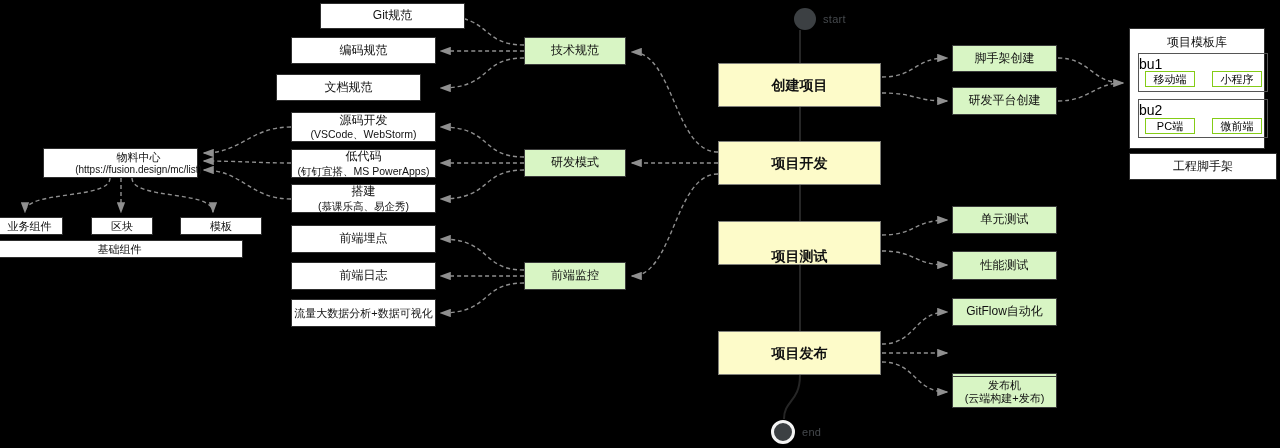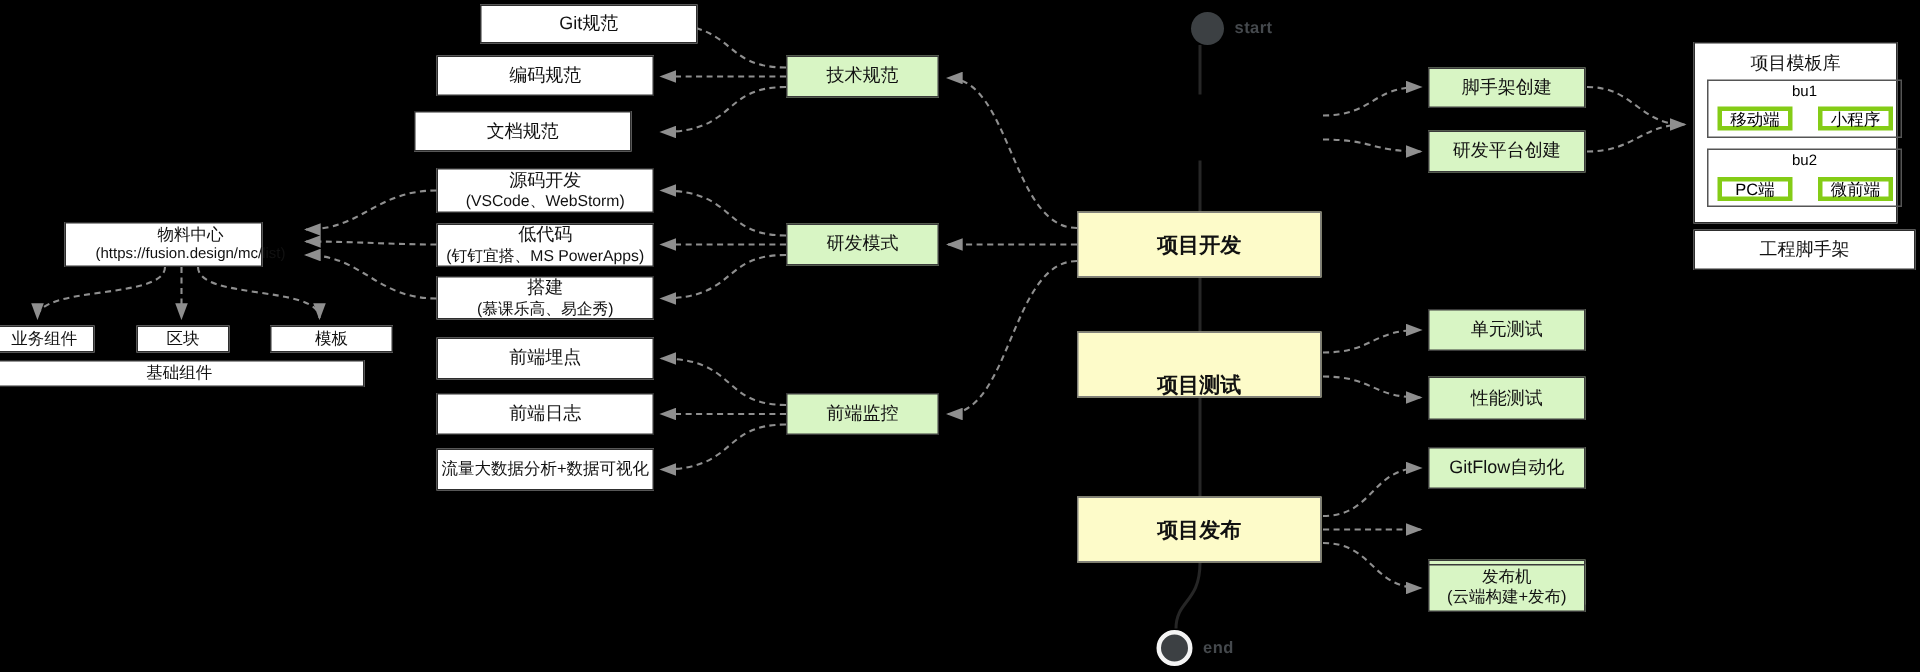--- a/index.html
+++ b/index.html
@@ -20,25 +20,25 @@
   svg.wires{position:absolute;left:0;top:0;pointer-events:none;}
   .node{position:absolute;display:flex;flex-direction:column;align-items:center;justify-content:center;
         box-sizing:border-box;text-align:center;color:var(--text);line-height:1.15;}
   .white{background:var(--box-white);border:1.5px solid var(--border-dark);font-size:12px;}
   .white .sub{font-size:10.5px;margin-top:1px;}
   .tight{font-size:11px;}
   .green{background:var(--box-green);border:1.5px solid #3a3a3a;font-size:12px;}
   .yellow{background:var(--box-yellow);border:1.5px solid var(--border-yellow);font-size:14px;font-weight:600;}
   .panel{background:var(--box-white);border:1.5px solid var(--border-dark);position:absolute;box-sizing:border-box;color:var(--text);}
   .panel-title{text-align:center;font-size:12px;padding-top:5px;}
-  .bu{position:absolute;border:1px solid #555;box-sizing:border-box;text-align:center;font-size:10px;}
+  .bu{position:absolute;border:1px solid #555;box-sizing:border-box;text-align:left;font-size:14px;}
   .bu-label{padding-top:2px;}
-  .chip{position:absolute;border:3px solid #84cc16;box-sizing:border-box;display:flex;align-items:center;justify-content:center;font-size:11px;background:#fff;}
+  .chip{position:absolute;border:1px solid #84cc16;box-sizing:border-box;display:flex;align-items:center;justify-content:center;font-size:11px;background:#fff;}
   .term{position:absolute;display:flex;align-items:center;gap:7px;color:var(--node-label);
-        font-size:11px;font-weight:bold;letter-spacing:.3px;}
+        font-size:11px;font-weight:normal;letter-spacing:.3px;}
   .dot{width:22px;height:22px;border-radius:50%;background:#3c4043;}
   .dot-ring{width:18px;height:18px;border-radius:50%;background:#3c4043;border:3.5px solid #f4f4f4;}
 </style>
 </head>
 <body>
 
 <div class="canvas">
 
   <svg class="wires" width="1280" height="448" viewBox="0 0 1280 448">
     <defs>
@@ -141,20 +141,23 @@
   <div class="node green" style="left:524px;top:37px;width:102px;height:28px;">
       <span>技术规范</span>
     </div>
   <div class="node green" style="left:524px;top:149px;width:102px;height:28px;">
       <span>研发模式</span>
     </div>
   <div class="node green" style="left:524px;top:262px;width:102px;height:28px;">
       <span>前端监控</span>
     </div>
 
+  <div class="node yellow" style="left:718px;top:63px;width:163px;height:44px;">
+      <span>创建项目</span>
+    </div>
   <div class="node yellow" style="left:718px;top:141px;width:163px;height:44px;">
       <span>项目开发</span>
     </div>
   <div class="node yellow" style="left:718px;top:221px;width:163px;height:44px;justify-content:flex-end;">
       <span>项目测试</span>
     </div>
   <div class="node yellow" style="left:718px;top:331px;width:163px;height:44px;">
       <span>项目发布</span>
     </div>
 
@@ -199,21 +202,21 @@
   <div class="chip" style="left:1145px;top:118px;width:50px;height:16px;">
       <span>PC端</span>
     </div>
   <div class="chip" style="left:1212px;top:118px;width:50px;height:16px;">
       <span>微前端</span>
     </div>
   <div class="node white" style="left:1129px;top:153px;width:148px;height:27px;">
       <span>工程脚手架</span>
     </div>
 
-  <div class="node white" style="left:43px;top:148px;width:132px;height:30px;font-size:11px;padding-left:36px;">
+  <div class="node white" style="left:43px;top:148px;width:155px;height:30px;font-size:11px;padding-left:36px;">
     <span>物料中心</span>
     <span style="font-size:10px;">(https://fusion.design/mc/list)</span>
   </div>
   <div class="node white" style="left:-4px;top:217px;width:67px;height:18px;font-size:11px;">
       <span>业务组件</span>
     </div>
   <div class="node white" style="left:91px;top:217px;width:62px;height:18px;font-size:11px;">
       <span>区块</span>
     </div>
   <div class="node white" style="left:180px;top:217px;width:82px;height:18px;font-size:11px;">

